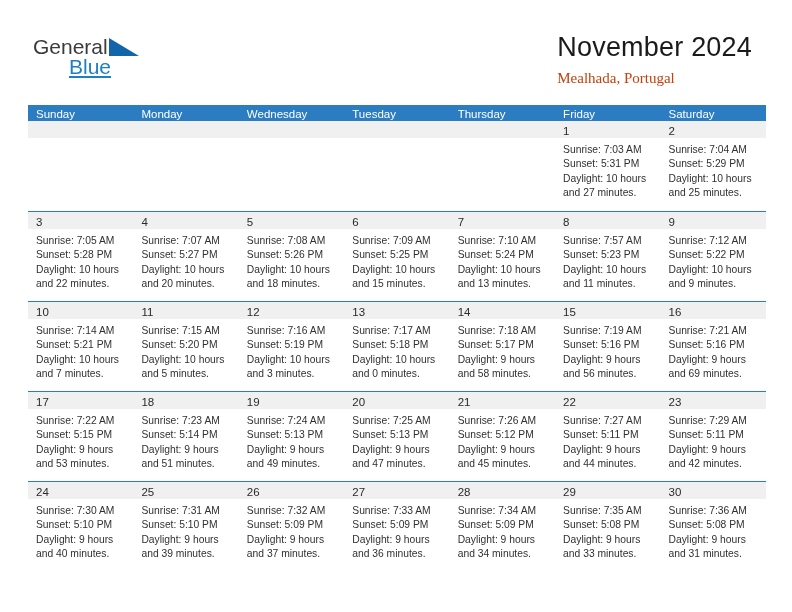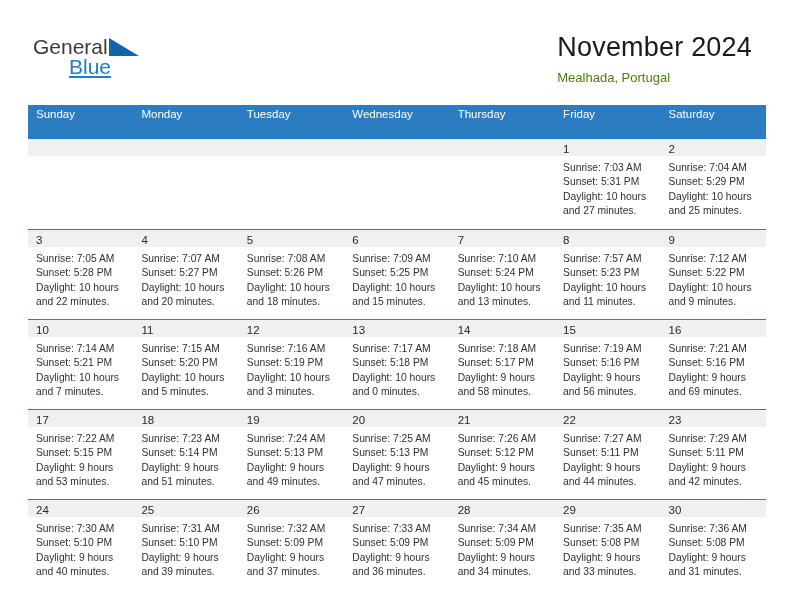--- a/index.html
+++ b/index.html
@@ -62,37 +62,38 @@
     text-align: left;
   }
   .cal-title {
     font-size: 27px;
     color: #1a1a1a;
     font-weight: normal;
     line-height: 32px;
     letter-spacing: 0.2px;
   }
   .cal-sub {
-    font-size: 13px;
-    color: #4d7c0f;
+    font-size: 15px;
+    color: #c2410c;
     line-height: 20px;
     margin-top: 5px;
+    font-family: Liberation Serif, serif;
   }
 
   
   .calendar {
     position: absolute;
     left: 28px;
     top: 105px;
     width: 738px;
   }
   .weekdays {
     display: flex;
     background: #2b7cc0;
-    height: 34px;
+    height: 16px;
   }
   .weekday {
     flex: 1 1 0;
     color: #ffffff;
     font-size: 11.5px;
     line-height: 19px;
     padding-left: 8px;
     white-space: nowrap;
   }
   .week {
@@ -142,22 +143,22 @@
     <div class="title-block">
       <div class="cal-title">November 2024</div>
       <div class="cal-sub">Mealhada, Portugal</div>
     </div>
   </div>
 
   <div class="calendar">
     <div class="weekdays" id="weekday-row">
         <div class="weekday">Sunday</div>
         <div class="weekday">Monday</div>
+        <div class="weekday">Wednesday</div>
         <div class="weekday">Tuesday</div>
-        <div class="weekday">Wednesday</div>
         <div class="weekday">Thursday</div>
         <div class="weekday">Friday</div>
         <div class="weekday">Saturday</div>
       </div>
     <div id="weeks-container">
         <div class="week">
           <div class="day empty">
             <div class="day-num-band"><span class="day-num"></span></div>
             <div class="day-body"></div>
           </div>

